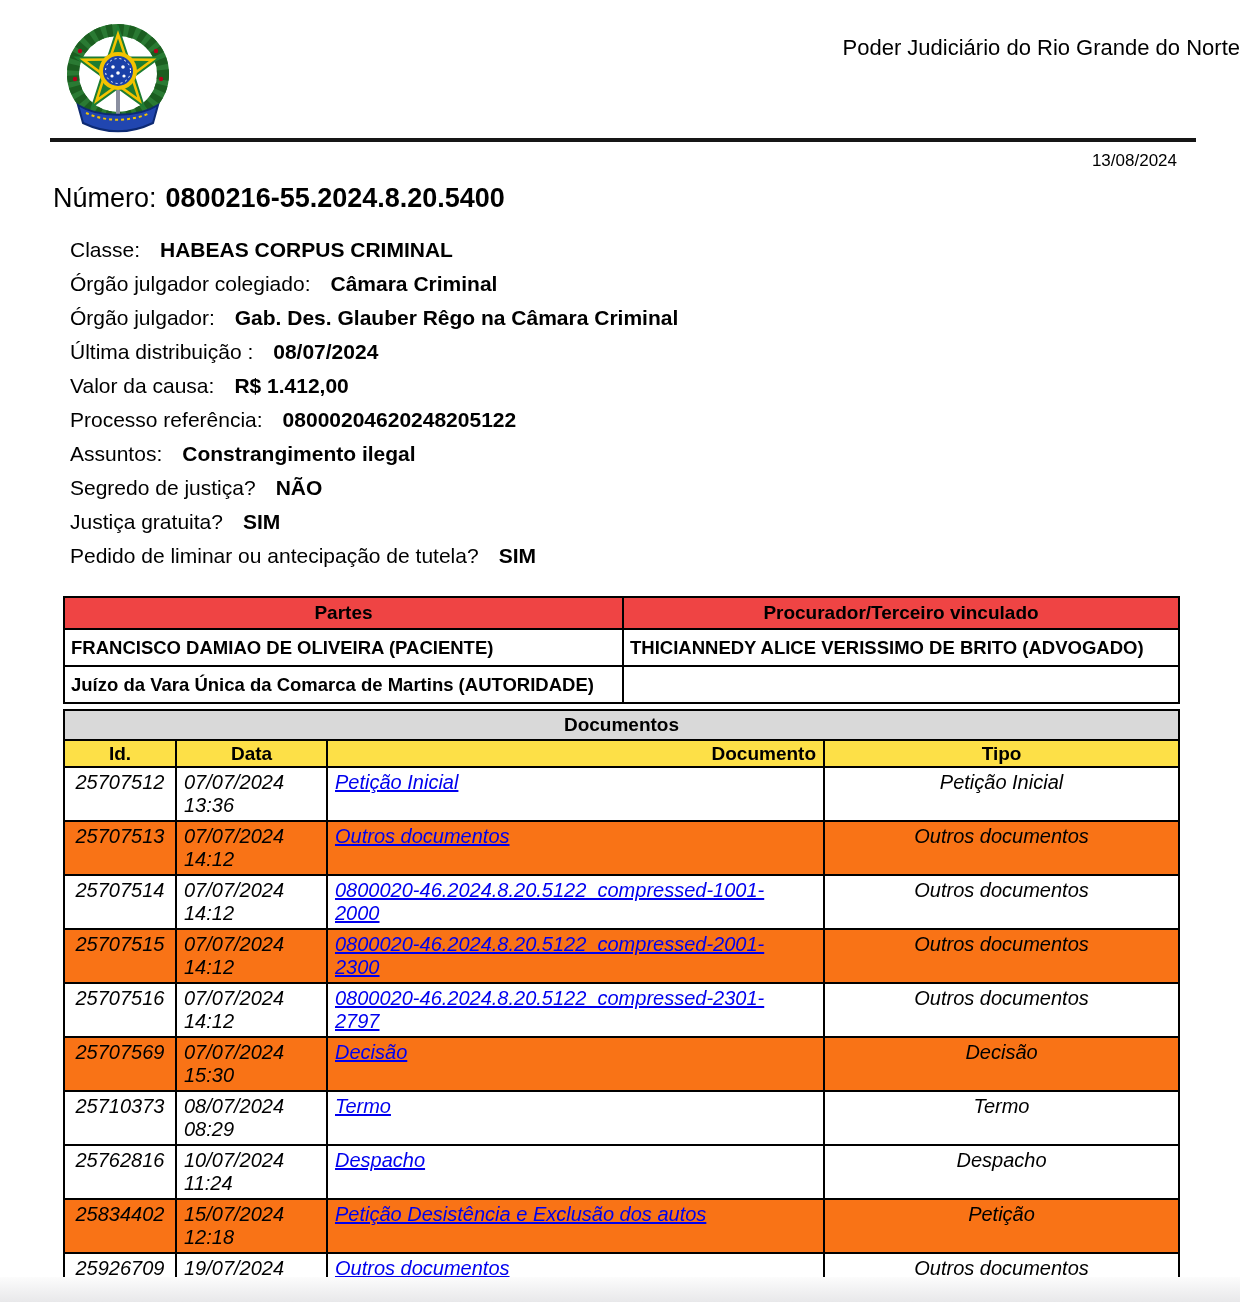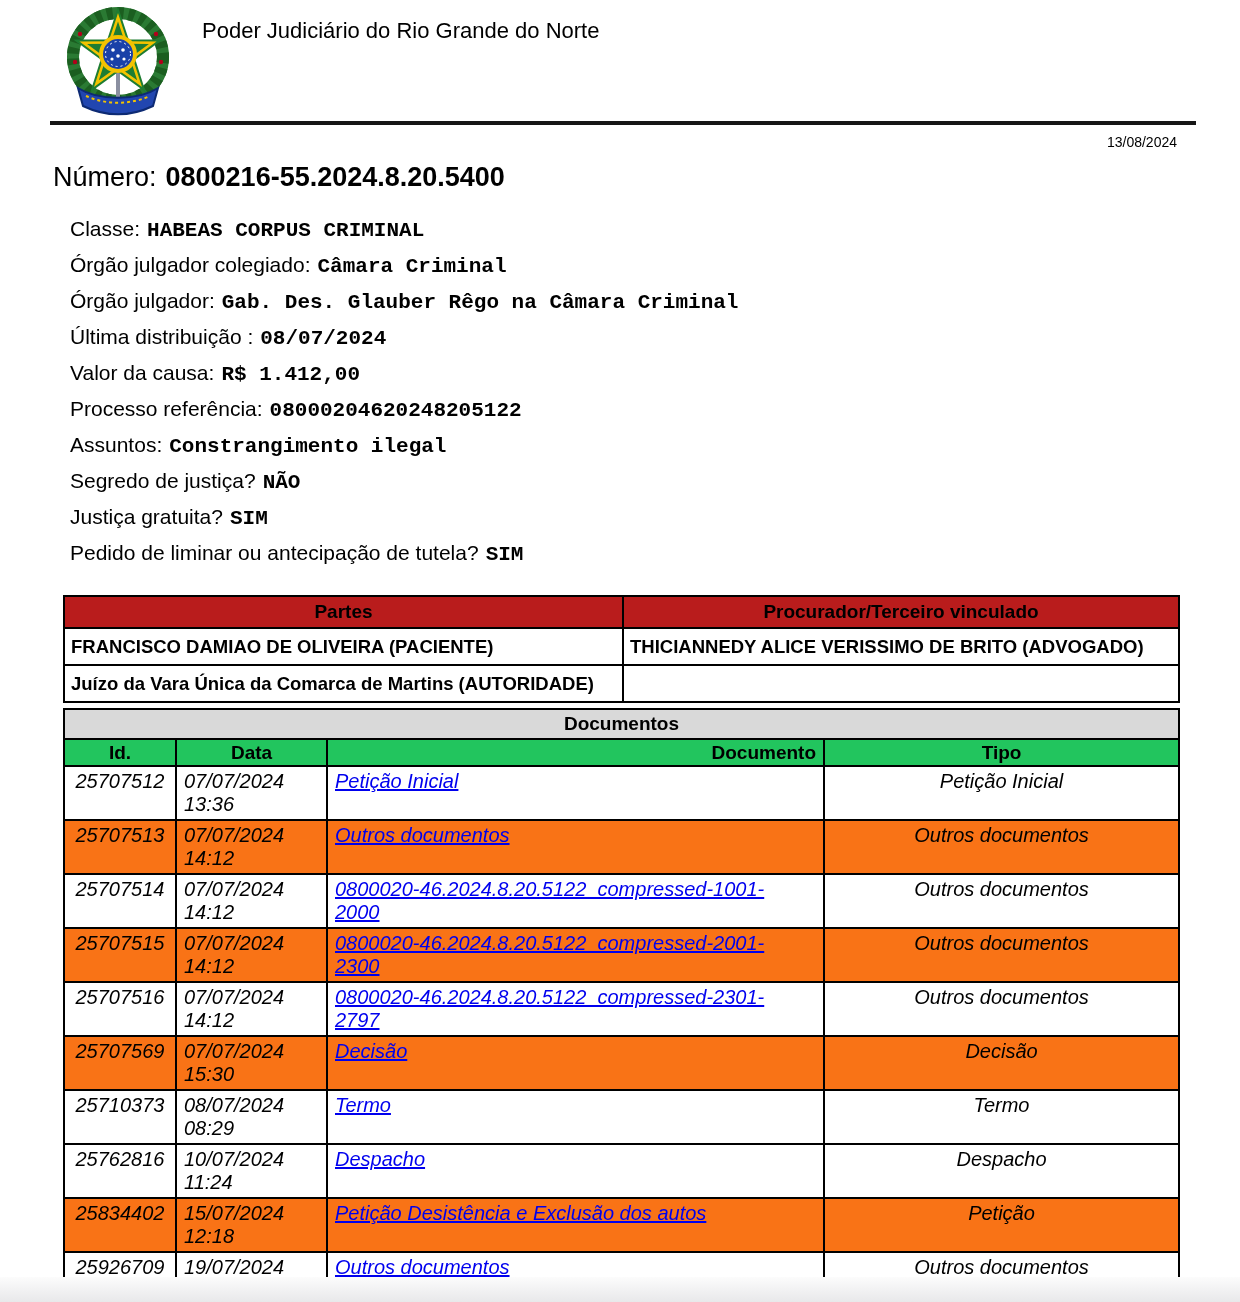--- a/index.html
+++ b/index.html
@@ -7,47 +7,47 @@
     width:1240px;height:1302px;
     background:#ffffff;
     font-family:"Liberation Sans",sans-serif;
     color:#000;
     position:relative;
     overflow:hidden;
   }
   .page{position:relative;width:1240px;height:1302px;background:#fff;}
 
   
-  .hdr{display:flex;align-items:flex-start;padding:4px 0 0 66px;}
+  .hdr{display:flex;align-items:flex-start;padding:21px 0 0 66px;justify-content:space-between;}
   .logo{width:104px;height:112px;flex:0 0 auto;}
   .titles{margin-left:32px;padding-top:12px;font-size:22px;line-height:29px;}
 
   .hr{height:4px;background:#161616;margin:5px 44px 0 50px;}
 
-  .date-line{text-align:right;margin:9px 63px 0 0;font-size:14px;}
+  .date-line{text-align:right;margin:9px 63px 0 0;font-size:17px;}
 
   .numero{margin:12px 0 0 53px;font-size:27px;}
   .numero .val{font-weight:bold;margin-left:9px;}
 
   .fields{margin:19px 0 0 70px;font-size:21px;}
   .field{line-height:34px;white-space:nowrap;}
-  .field .fvalue{font-weight:bold;margin-left:7px;font-family:Liberation Mono, monospace;}
+  .field .fvalue{font-weight:bold;margin-left:20px;}
 
   
   table{border-collapse:collapse;table-layout:fixed;width:1115px;margin-left:63px;background:#fff;}
   th,td{border:2px solid #000;}
   th{font-weight:bold;}
 
   .partes{margin-top:23px;}
-  .partes th{background:#b91c1c;font-size:19px;height:28px;text-align:center;}
+  .partes th{background:#ef4444;font-size:19px;height:28px;text-align:center;}
   .partes td{font-size:18.5px;font-weight:bold;padding:4px 6px;height:27px;white-space:nowrap;overflow:hidden;}
 
   .docs{margin-top:5px;}
   .docs .caption th{background:#d9d9d9;font-size:19px;height:26px;}
-  .docs .cols th{background:#22c55e;font-size:19px;height:25px;padding:0 7px;text-align:center;}
+  .docs .cols th{background:#fde047;font-size:19px;height:25px;padding:0 7px;text-align:center;}
   .docs .cols th.left{text-align:right;}
   .docs td{font-size:20px;line-height:23px;padding:3px 7px;vertical-align:top;height:42px;font-style:italic;}
   .docs td.id{text-align:center;}
   .docs td.tipo{text-align:center;}
   .docs tr.alt td{background:#f97316;}
 
   a.doclink{color:#0000EE;text-decoration:underline;display:inline-block;max-width:452px;word-break:normal;}
 
   .bottom-fade{position:absolute;left:0;right:0;bottom:0;height:25px;
     background:linear-gradient(180deg,#fcfcfc 0%,#e8e8ea 100%);}

